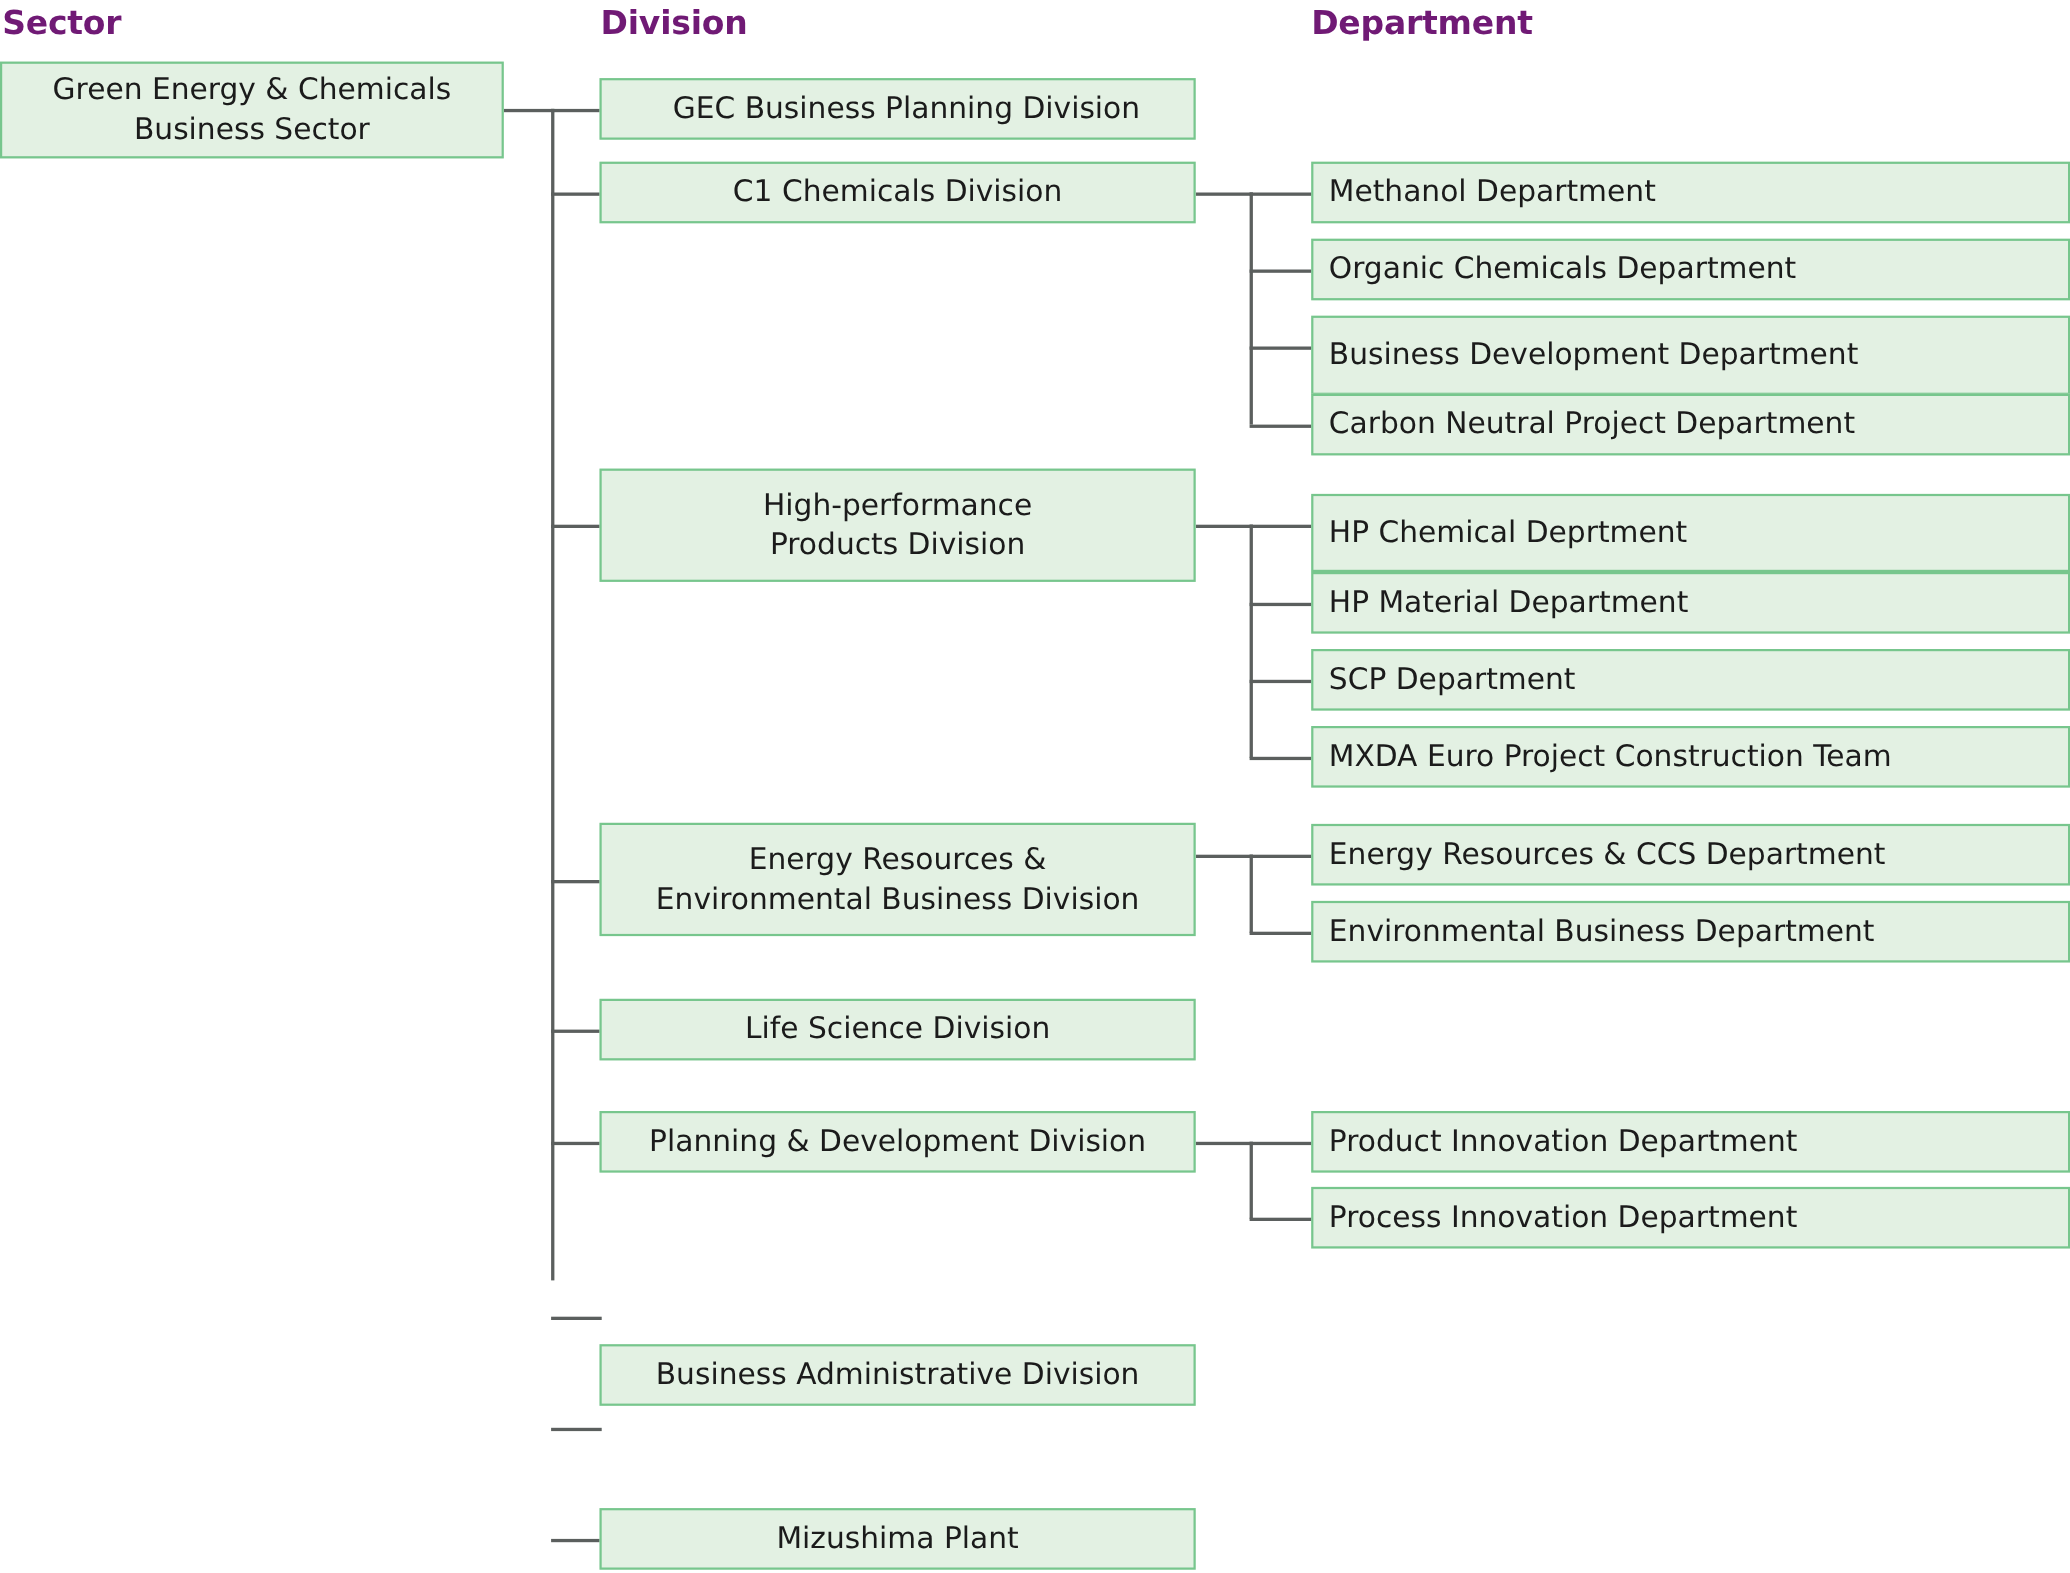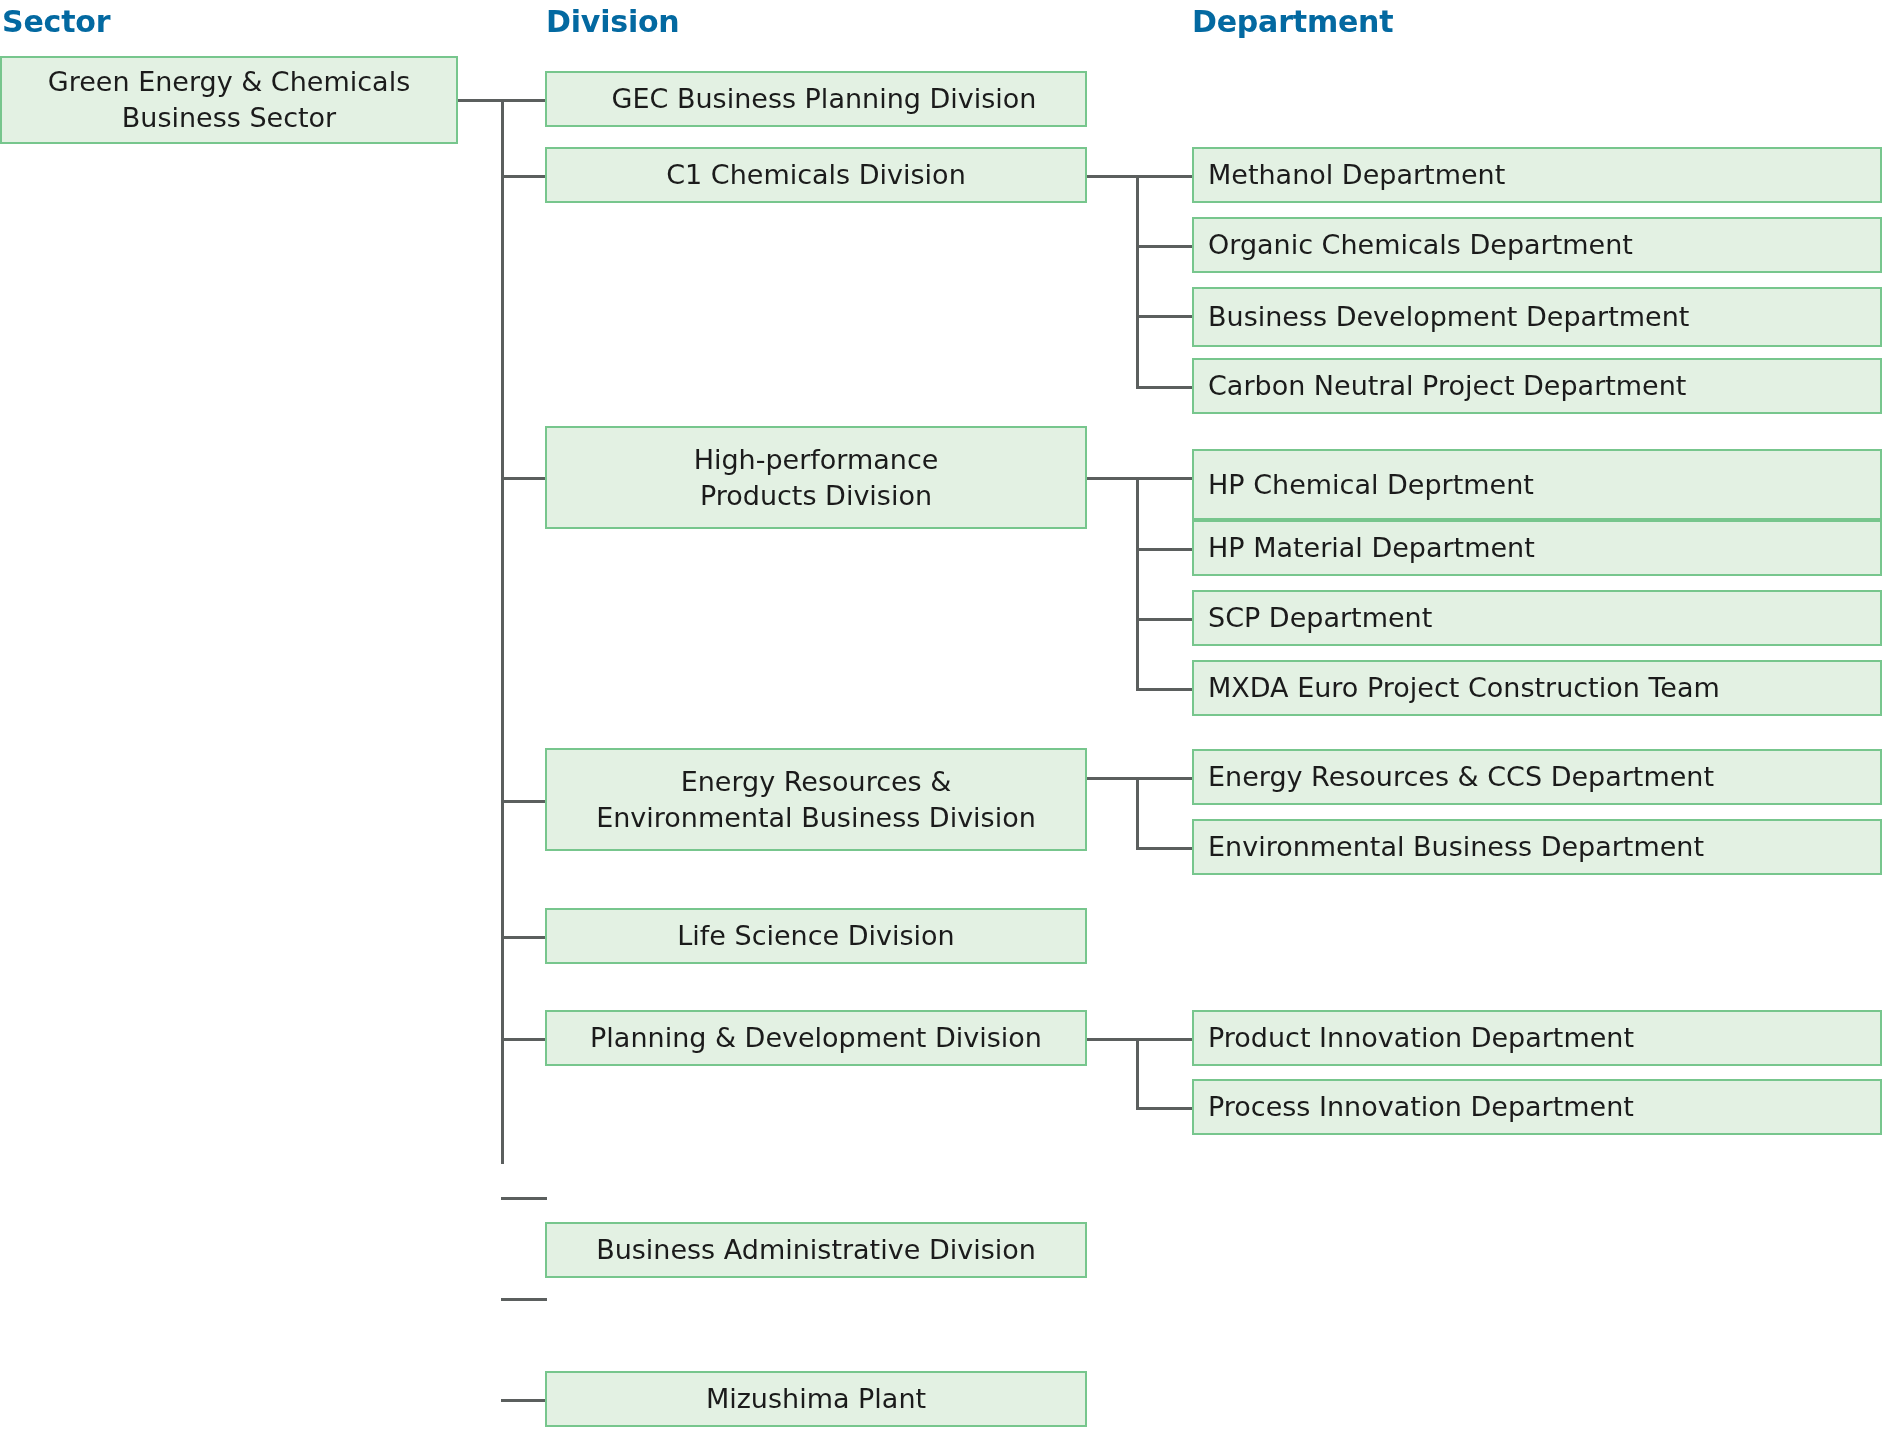--- a/index.html
+++ b/index.html
@@ -14,21 +14,21 @@
     width: 1882px;
     height: 1430px;
     overflow: hidden;
   }
 
   
   .col-header {
     position: absolute;
     font-size: 30px;
     font-weight: bold;
-    color: #0369a1;
+    color: #701a75;
     letter-spacing: -0.2px;
     white-space: nowrap;
     line-height: 34px;
   }
   #hdr-sector   { left: 2px;   top: 5px; }
   #hdr-division { left: 546px; top: 5px; }
   #hdr-department { left: 1192px; top: 5px; }
 
   
   .node {
@@ -168,21 +168,21 @@
   <div class="node center division-node" style="top:1371px; height:56px;">
     <span class="label">Mizushima Plant</span>
   </div>
 
   <div class="node left department-node" style="top:147px; height:56px;">
     <span class="label">Methanol Department</span>
   </div>
   <div class="node left department-node" style="top:217px; height:56px;">
     <span class="label">Organic Chemicals Department</span>
   </div>
-  <div class="node left department-node" style="top:287px; height:60px;">
+  <div class="node left department-node" style="top:287px; height:72px;">
     <span class="label">Business Development Department</span>
   </div>
   <div class="node left department-node" style="top:358px; height:56px;">
     <span class="label">Carbon Neutral Project Department</span>
   </div>
 
   <div class="node left department-node" style="top:449px; height:71px;">
     <span class="label">HP Chemical Deprtment</span>
   </div>
   <div class="node left department-node" style="top:520px; height:56px;">

